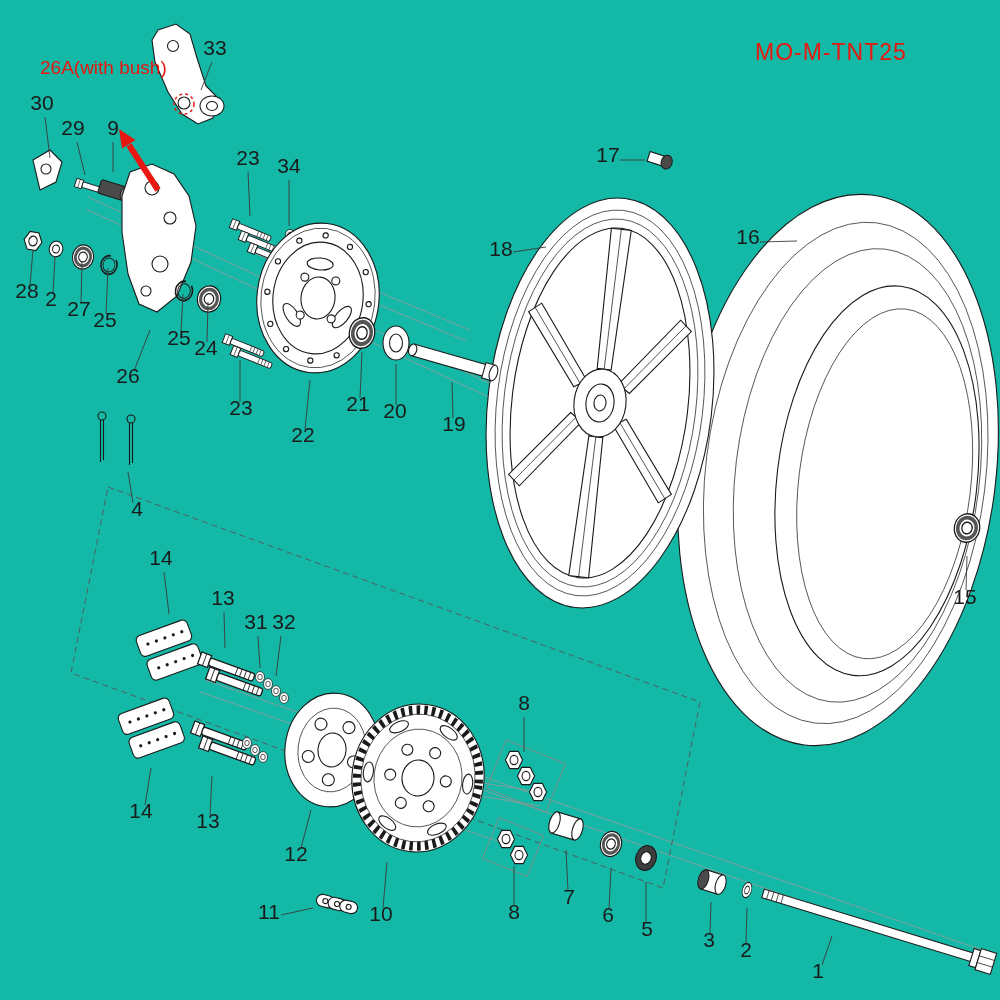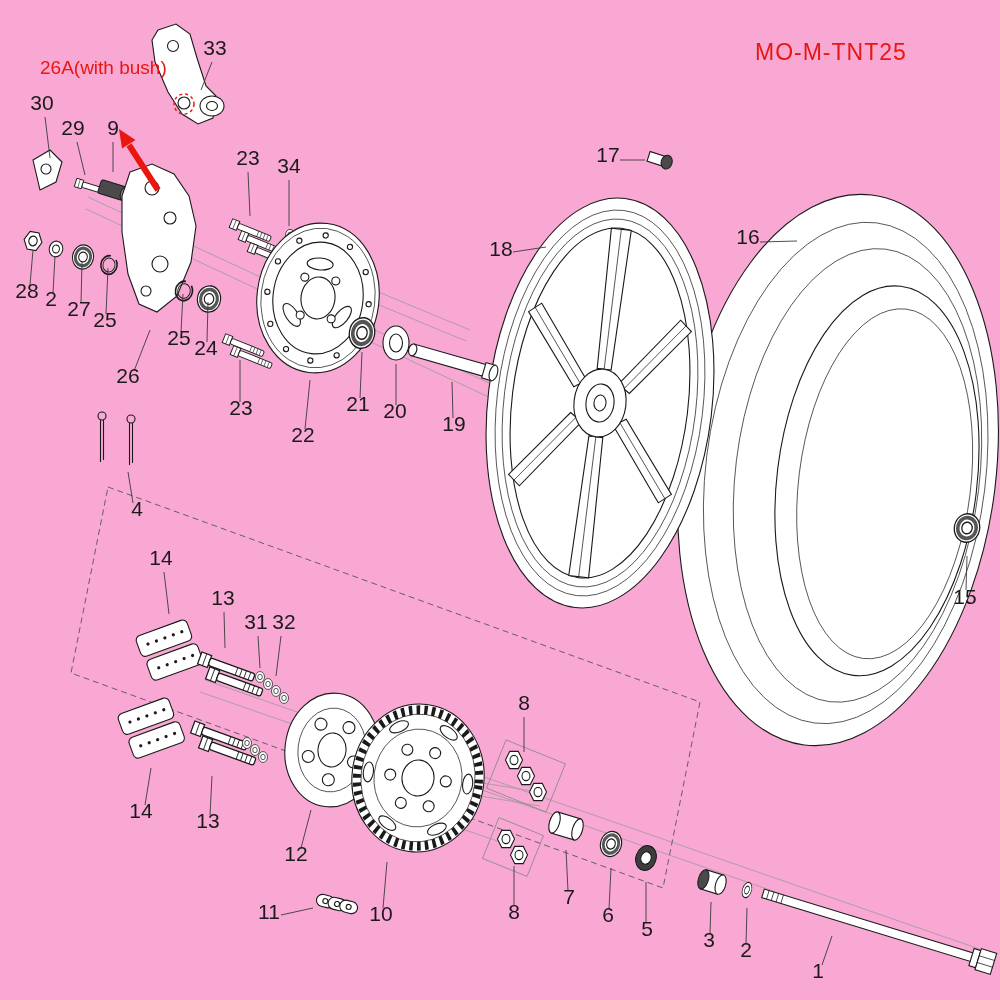--- a/index.html
+++ b/index.html
@@ -1,17 +1,17 @@
 <!DOCTYPE html>
 <html><head>
 <meta charset="utf-8">
 <title>Parts Diagram</title>
 <style>
   html,body{margin:0;padding:0;background:#fff;}
-  .stage{position:relative;width:1000px;height:1000px;background:#f9a8d4;overflow:hidden;}
+  .stage{position:relative;width:1000px;height:1000px;background:#14b8a6;overflow:hidden;}
   svg{display:block;}
   .plabel{font:21px "Liberation Sans",sans-serif;fill:#1a1a1a;text-anchor:middle;}
   .leader{stroke:#3a3a3a;stroke-width:0.9;}
   .ann{font:19px "Liberation Sans",sans-serif;}
   .code{font:23px "Liberation Sans",sans-serif;letter-spacing:1px;}
   .wh{fill:#fff;stroke:#1a1a1a;stroke-width:1.1;}
   .ln{fill:none;stroke:#1a1a1a;stroke-width:1.1;}
   .thin{fill:none;stroke:#1a1a1a;stroke-width:0.7;}
   .axis{fill:none;stroke:#9a9a9a;stroke-width:0.8;}
   .dark{fill:#4a4a4a;stroke:#1a1a1a;stroke-width:1;}

